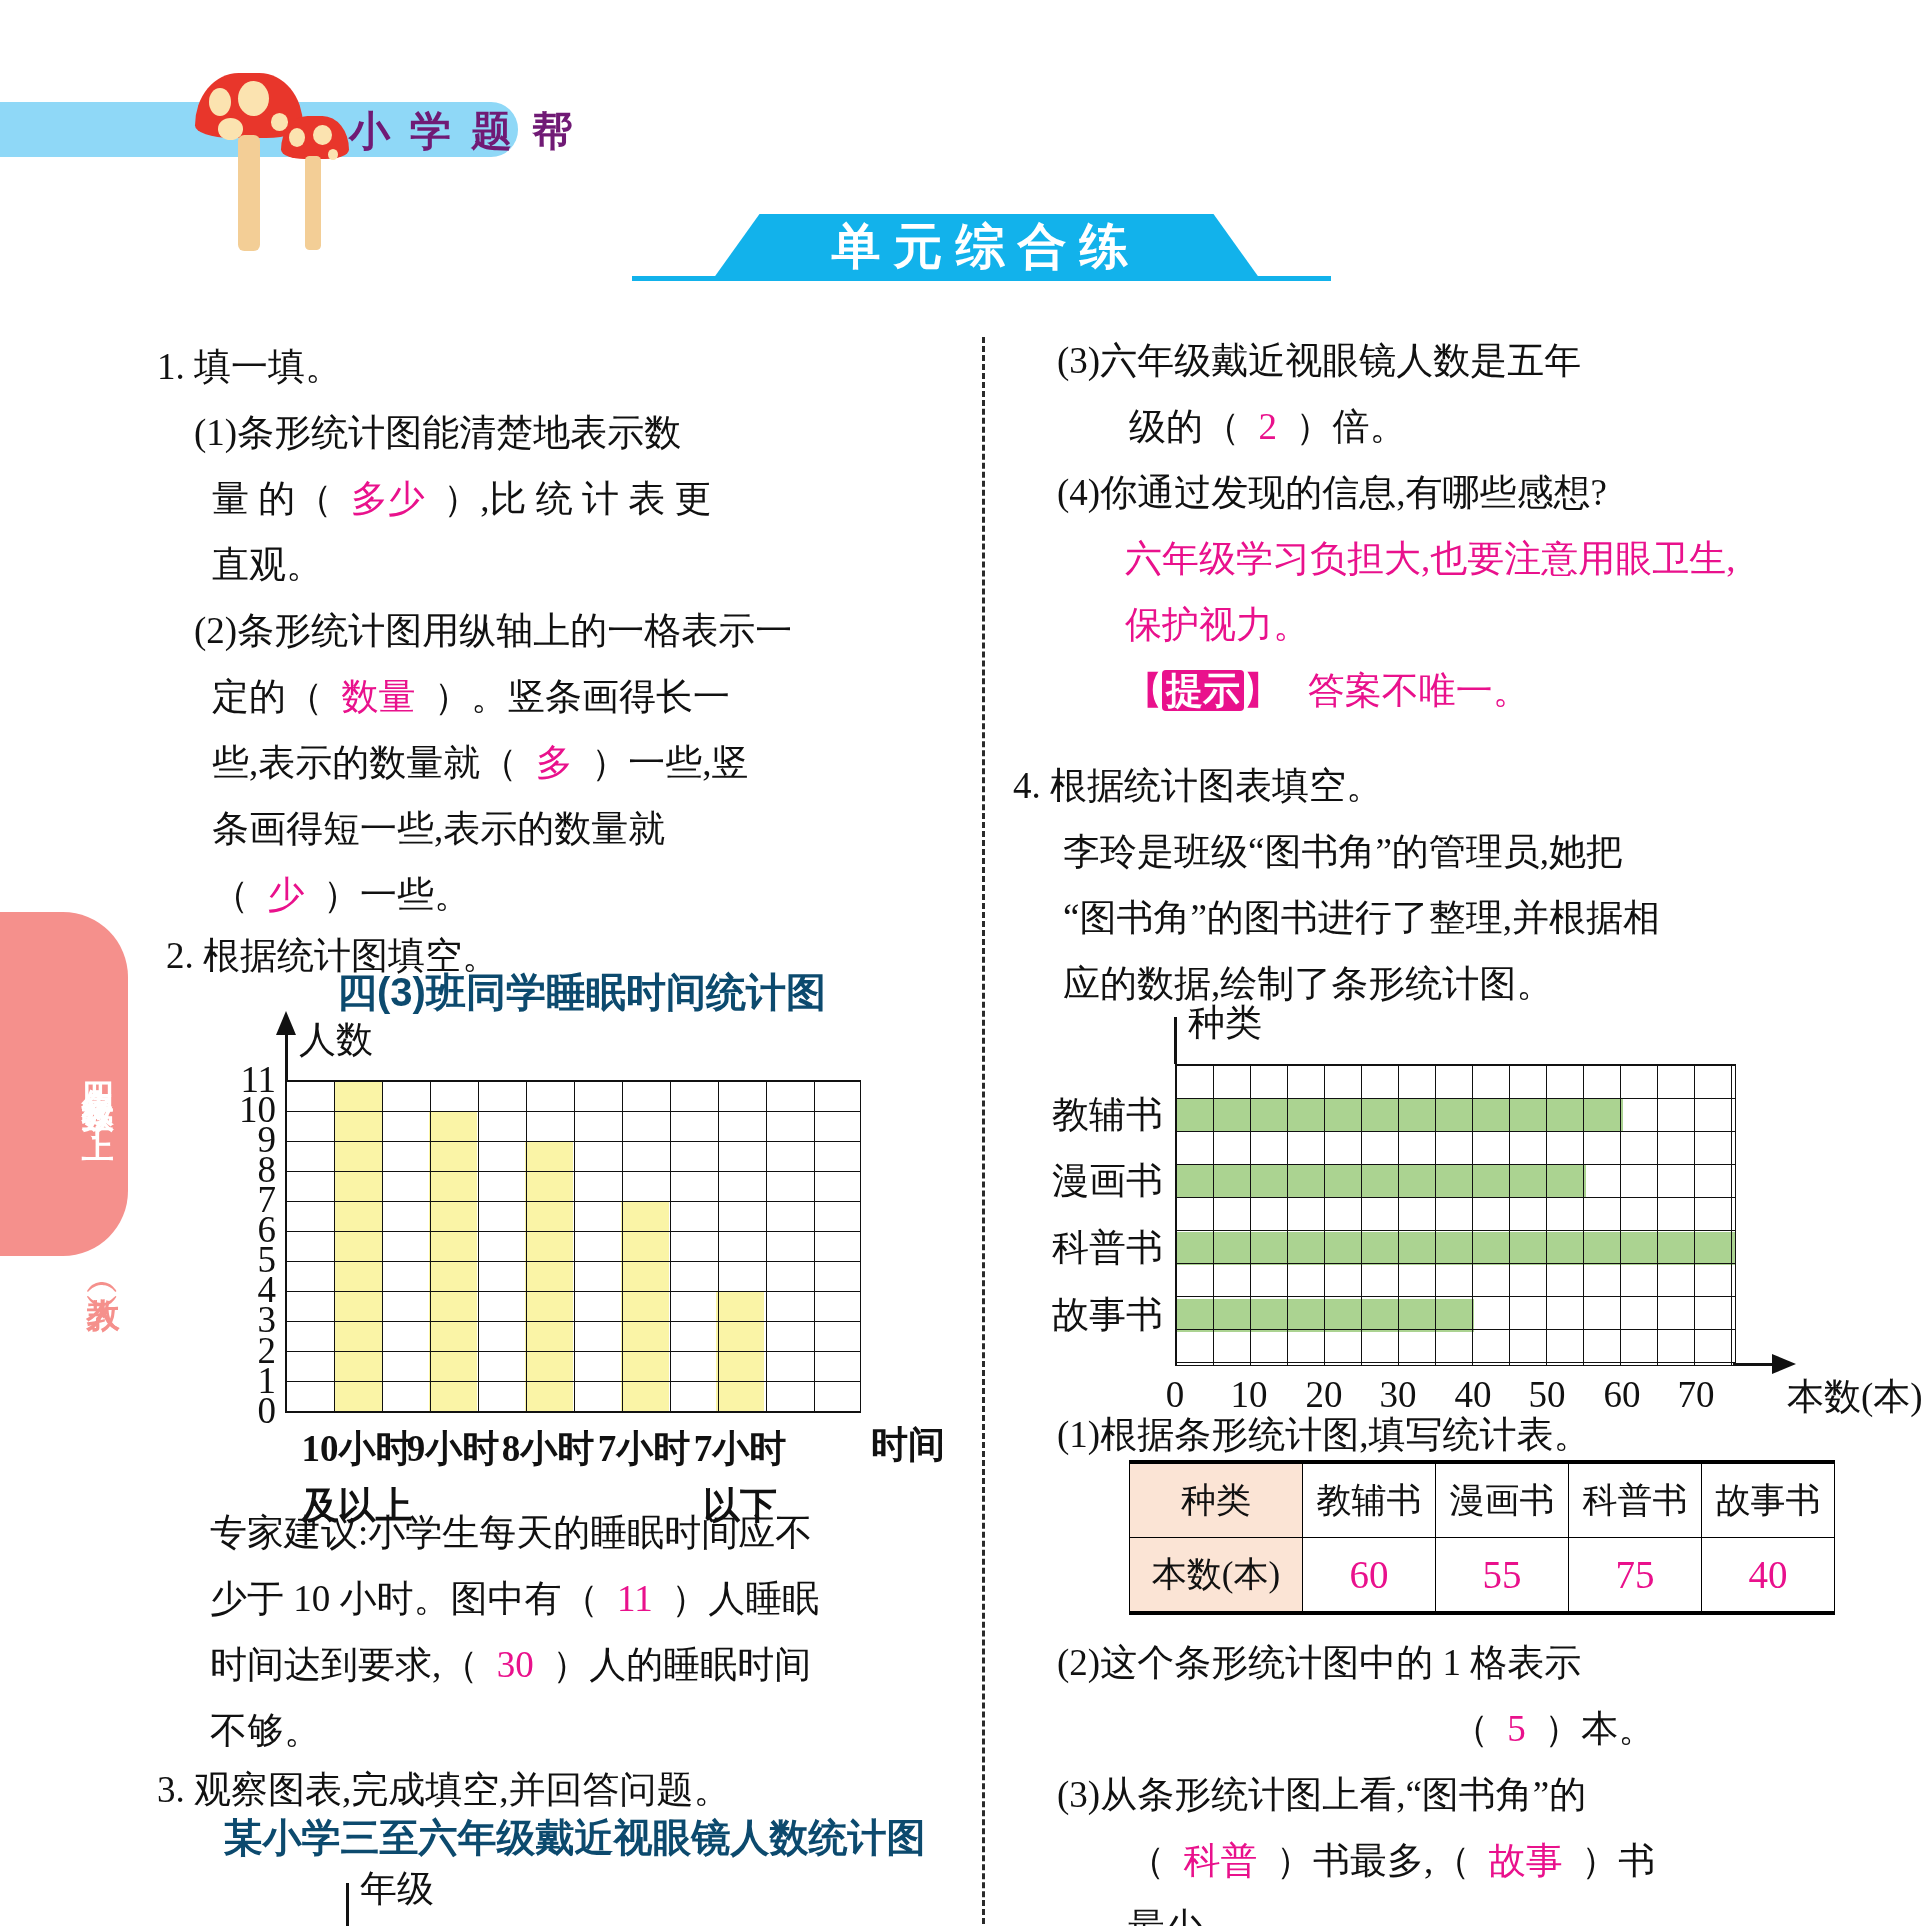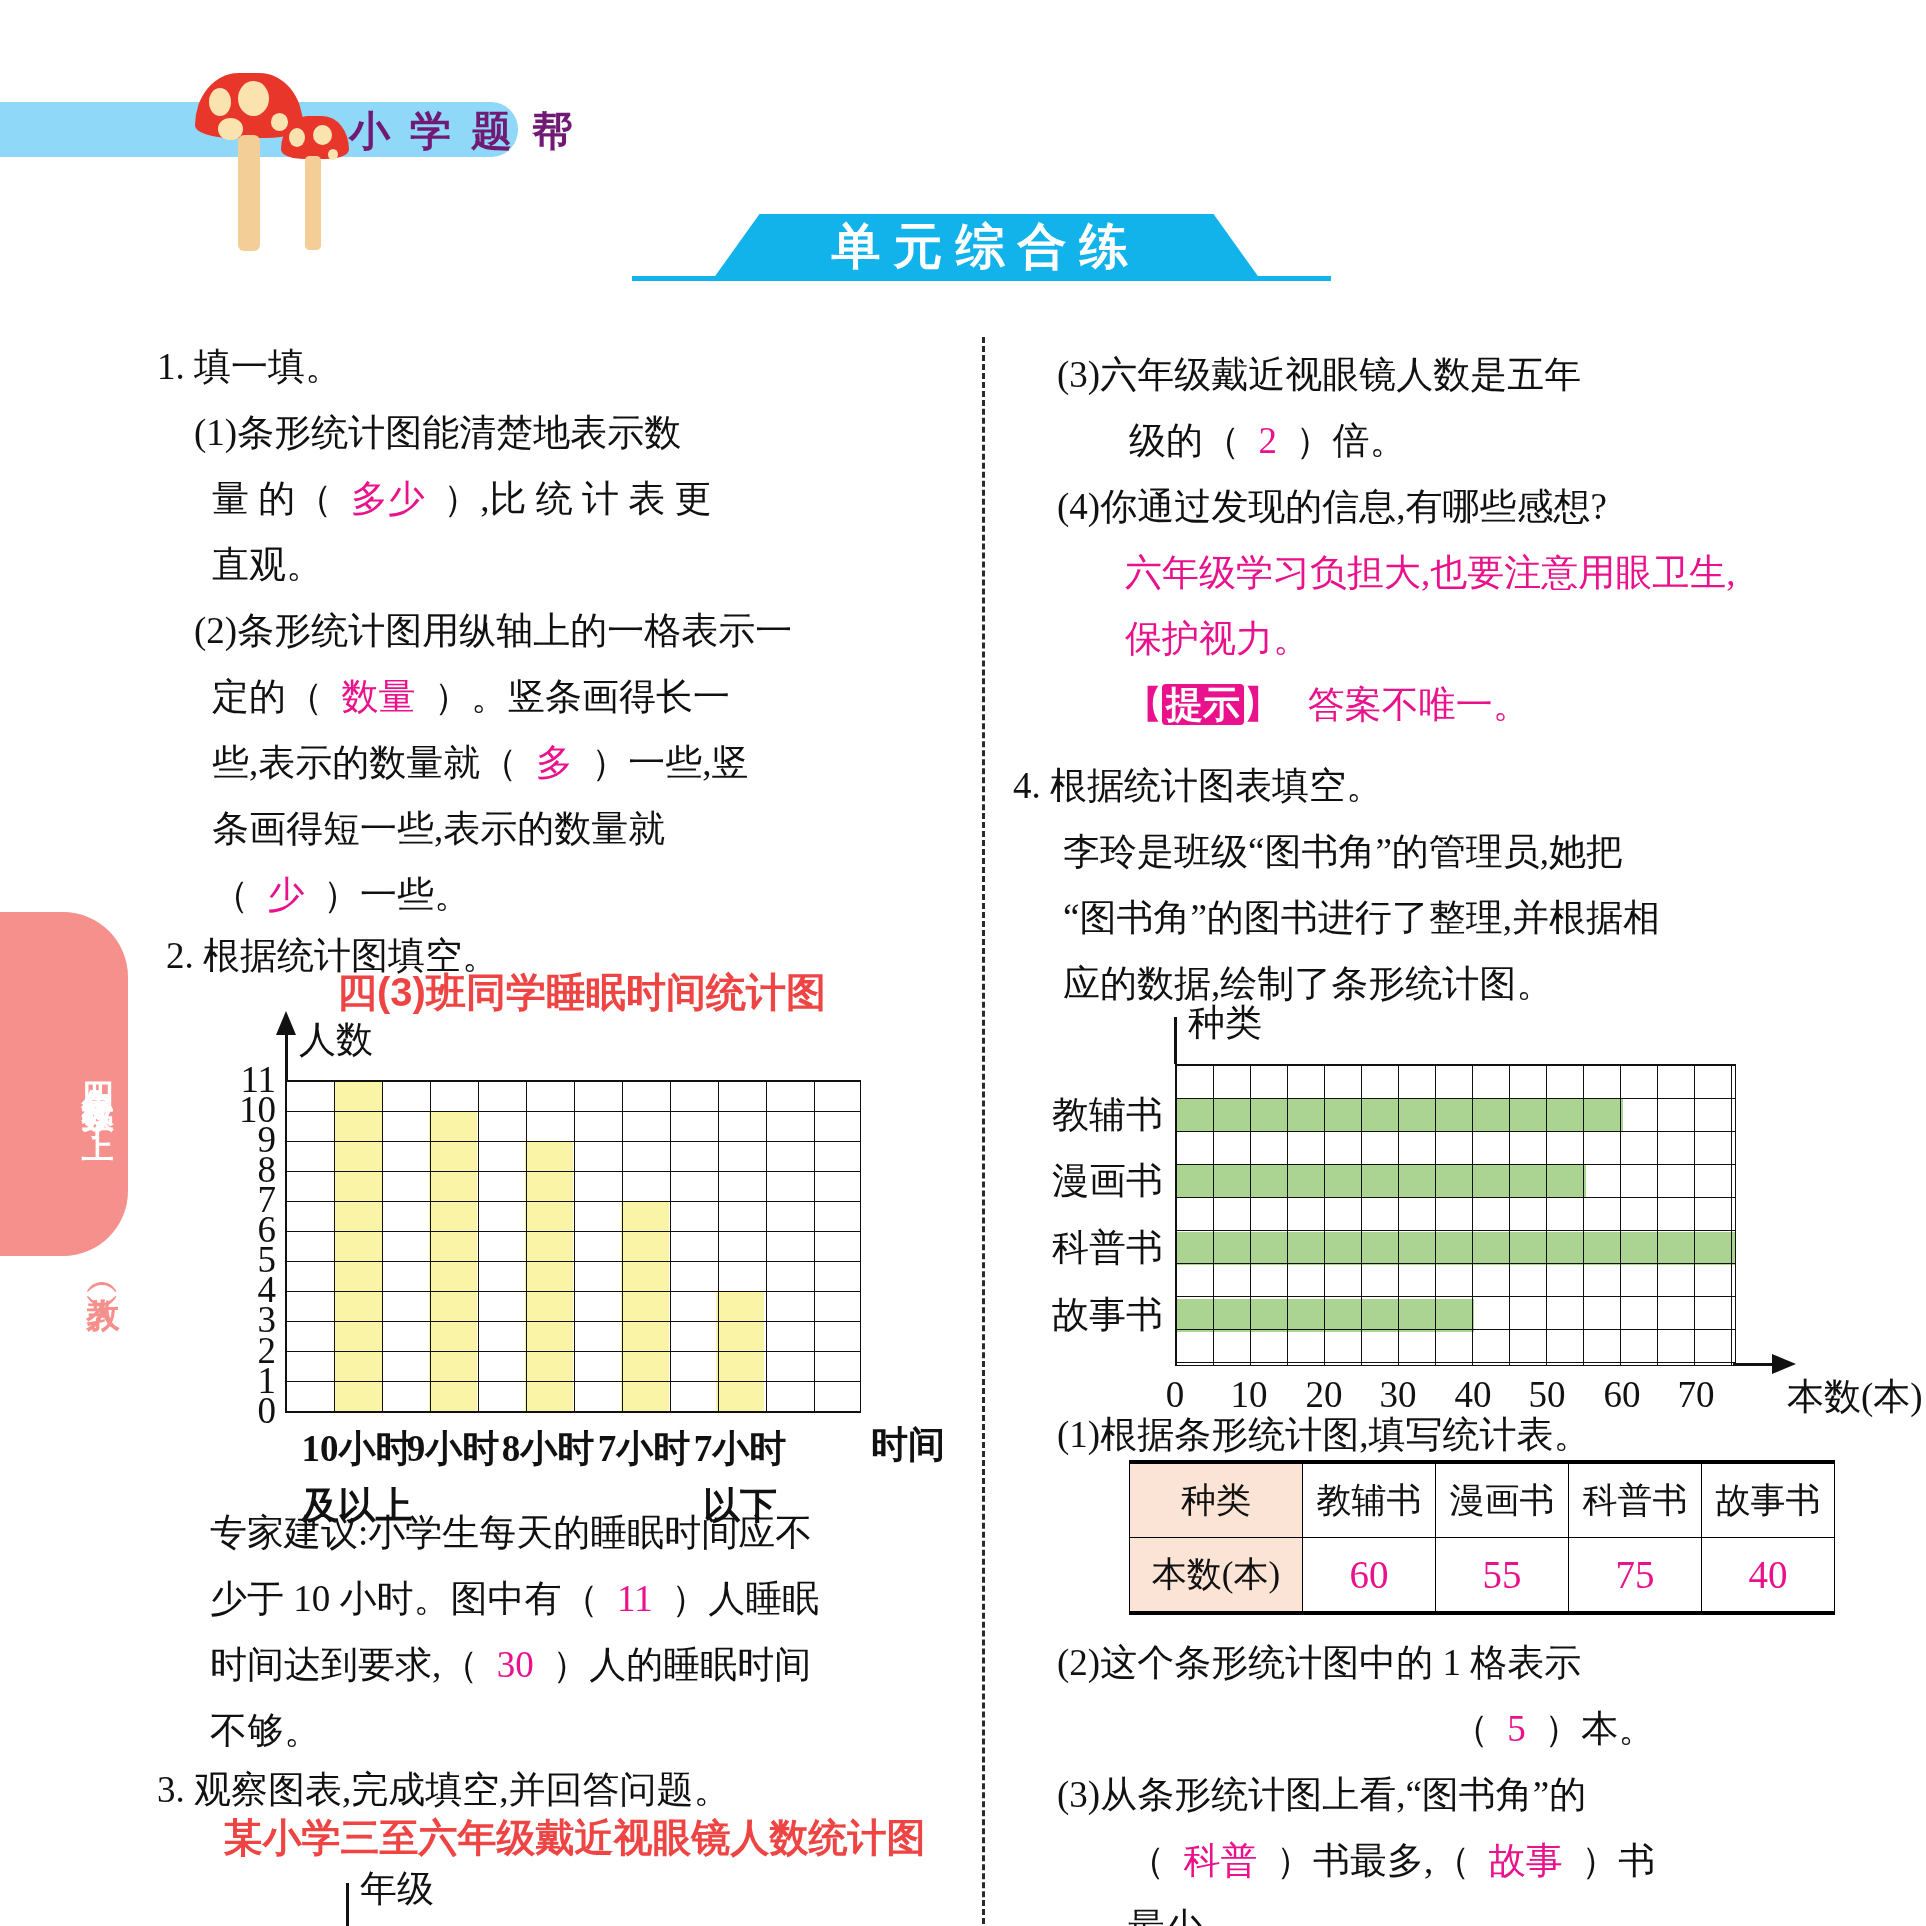--- a/index.html
+++ b/index.html
@@ -7,21 +7,21 @@
        font-family:"Liberation Serif",serif;color:#111;}
   .abs{position:absolute;}
   .line{font:37px/66px "Liberation Serif",serif;color:#111;white-space:pre;}
   .ans{color:#E9118C;padding:0 18.5px;}
   .pink{color:#E9118C;}
   .in1{margin-left:37px}
   .in2{margin-left:55px}
   .in1r{margin-left:44px}
   .in2r{margin-left:116px}
   .inp{margin-left:112px}
-  .chart-title{font:700 40px/58px "Liberation Sans",sans-serif;color:#ef4444;text-align:center;white-space:pre;}
+  .chart-title{font:700 40px/58px "Liberation Sans",sans-serif;color:#0c4a6e;text-align:center;white-space:pre;}
   .band{background:#8FD8F7;}
   .brand-band{left:0;top:102px;width:518px;height:55px;border-radius:0 27px 27px 0;}
   .brand-text{left:349px;top:111px;font:700 41px/41px "Liberation Sans",sans-serif;color:#701a75;letter-spacing:20px;white-space:pre;}
   .banner{left:713px;top:214px;width:547px;height:65px;background:#12B2EB;
           clip-path:polygon(8.5% 0,91.5% 0,100% 100%,0 100%);
           display:flex;align-items:center;justify-content:center;}
   .banner-text{font:700 49px/49px "Liberation Sans",sans-serif;color:#fff;letter-spacing:13px;white-space:pre;}
   .banner-line{left:632px;top:276px;width:699px;height:5.4px;background:#12B2EB;}
   .cap{background:#E8362B;}
   .spot{background:#FBE3B0;border-radius:50%;position:absolute;}
@@ -100,21 +100,21 @@
 <div class="abs" style="left:210px;top:1500px;">
   <div class="line">专家建议:小学生每天的睡眠时间应不</div>
   <div class="line"><span>少于 10 小时。图中有（</span><span class="ans">11</span><span>）人睡眠</span></div>
   <div class="line"><span>时间达到要求,（</span><span class="ans">30</span><span>）人的睡眠时间</span></div>
   <div class="line">不够。</div>
 </div>
 
 <div class="abs line" style="left:157px;top:1757px;">3. 观察图表,完成填空,并回答问题。</div>
 <div class="abs chart-title" style="left:166px;top:1809px;width:817px;font-size:39px;">某小学三至六年级戴近视眼镜人数统计图</div>
 
-<div class="abs" style="left:1013px;top:342px;">
+<div class="abs" style="left:1013px;top:328px;">
   <div class="line in1r">(3)六年级戴近视眼镜人数是五年</div>
   <div class="line in2r"><span>级的（</span><span class="ans">2</span><span>）倍。</span></div>
   <div class="line in1r">(4)你通过发现的信息,有哪些感想?</div>
   <div class="line inp pink">六年级学习负担大,也要注意用眼卫生,</div>
   <div class="line inp pink">保护视力。</div>
   <div class="line inp"><span class="hint-bracket">【</span><span class="hint-box">提示</span><span class="hint-bracket">】</span><span class="pink" style="margin-left:27px;">答案不唯一。</span></div>
 </div>
 
 <div class="abs" style="left:1013px;top:753px;">
   <div class="line">4. 根据统计图表填空。</div>

